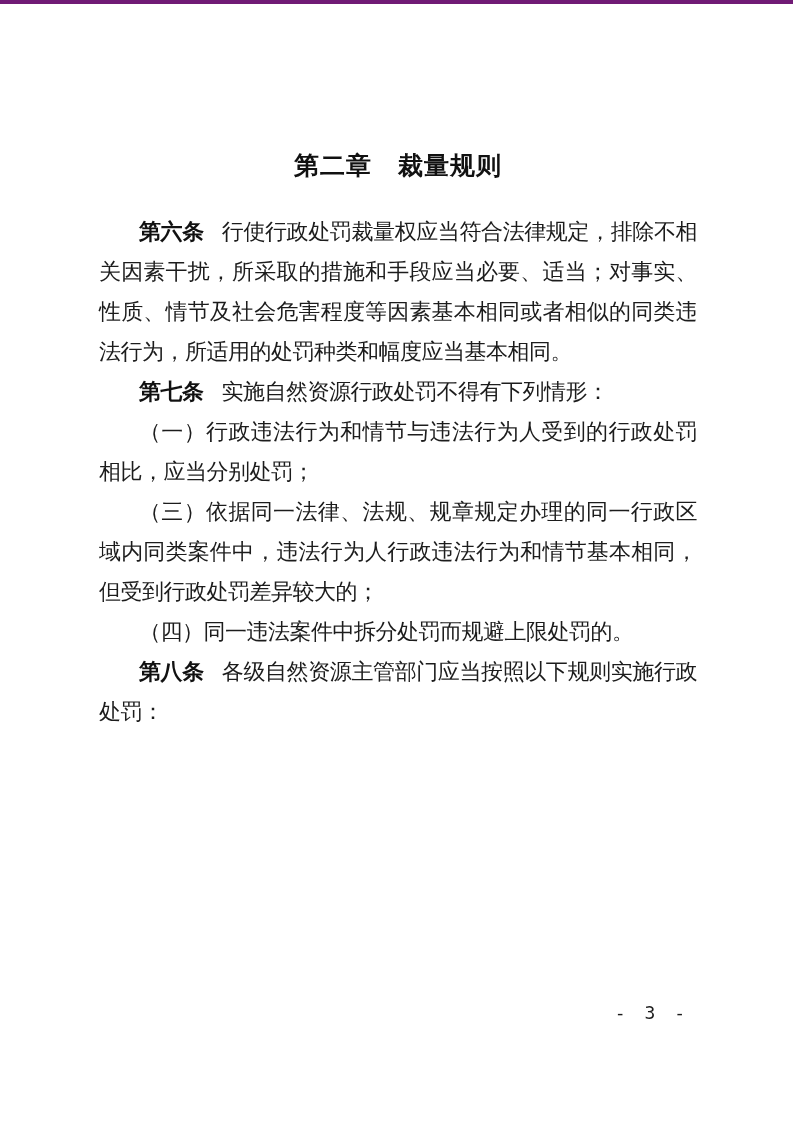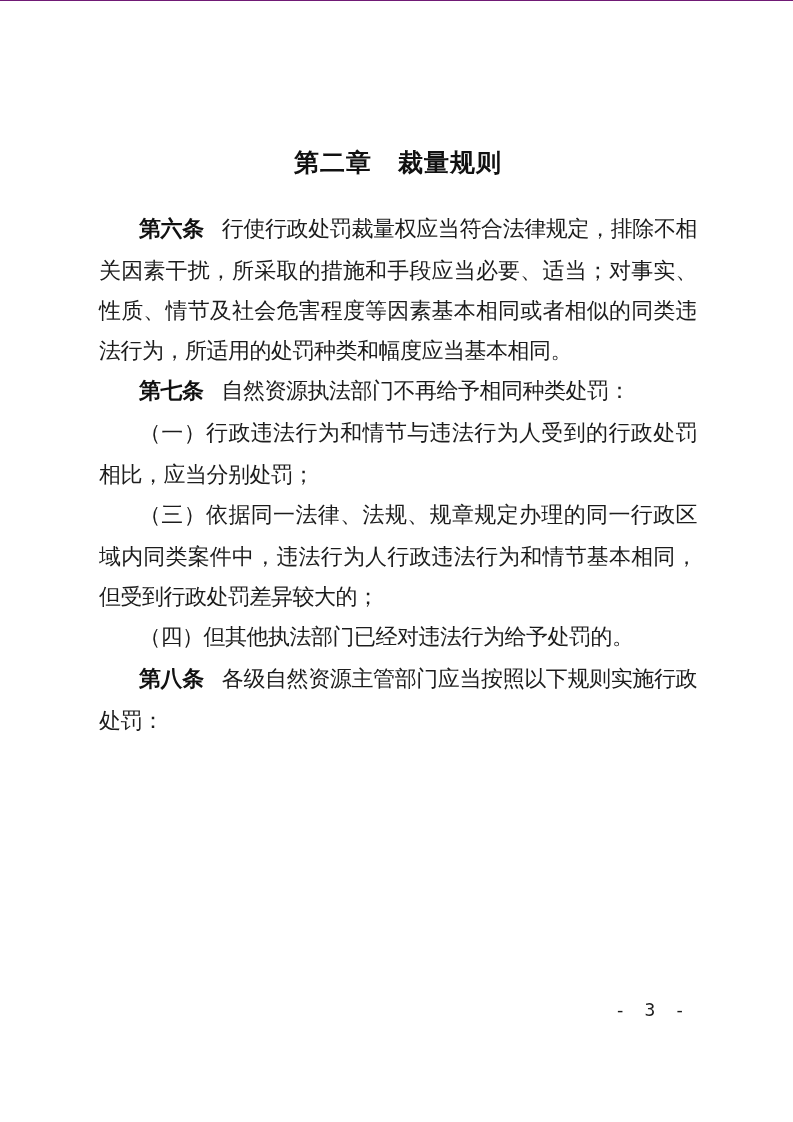--- a/index.html
+++ b/index.html
@@ -13,21 +13,21 @@
     font-family: "Liberation Serif", "DejaVu Serif", serif;
   }
   .page {
     position: relative;
     width: 793px;
     height: 1122px;
     background: #ffffff;
     color: #1c1c1c;
     overflow: hidden;
     box-sizing: border-box;
-    border-top: 1px solid #701a75;
+    border-top: 4px solid #701a75;
   }
   .content {
     position: absolute;
     left: 99px;
     top: 142px;
     width: 598px;
   }
   .chapter-title {
     margin: 0 0 28px 0;
     text-align: center;
@@ -41,21 +41,21 @@
   .para {
     margin: 0;
     font-size: 22px;
     line-height: 40px;
     letter-spacing: -0.5px;
     text-align: justify;
     text-indent: 40px;
     color: #1c1c1c;
   }
   .article-label {
-    font-family: Liberation Mono, monospace;
+    font-family: Liberation Serif, serif;
     font-weight: bold;
     color: #111111;
   }
   .article-label:not(:empty) {
     margin-right: 18px;
   }
   .page-number {
     position: absolute;
     right: 104px;
     top: 998px;
@@ -71,34 +71,34 @@
 <div class="page">
   <div class="content">
 
     <h1 class="chapter-title">第二章　裁量规则</h1>
 
     <p class="para">
       <span class="article-label">第六条</span><span>行使行政处罚裁量权应当符合法律规定，排除不相关因素干扰，所采取的措施和手段应当必要、适当；对事实、性质、情节及社会危害程度等因素基本相同或者相似的同类违法行为，所适用的处罚种类和幅度应当基本相同。</span>
     </p>
 
     <p class="para">
-      <span class="article-label">第七条</span><span>自然资源执法部门不再给予相同种类处罚：</span>
+      <span class="article-label">第七条</span><span>实施自然资源行政处罚不得有下列情形：</span>
     </p>
 
     <p class="para">
       <span class="article-label"></span><span>（一）行政违法行为和情节与违法行为人受到的行政处罚相比，应当分别处罚；</span>
     </p>
 
 
     <p class="para">
       <span class="article-label"></span><span>（三）依据同一法律、法规、规章规定办理的同一行政区域内同类案件中，违法行为人行政违法行为和情节基本相同，但受到行政处罚差异较大的；</span>
     </p>
 
     <p class="para">
-      <span class="article-label"></span><span>（四）但其他执法部门已经对违法行为给予处罚的。</span>
+      <span class="article-label"></span><span>（四）同一违法案件中拆分处罚而规避上限处罚的。</span>
     </p>
 
     <p class="para">
       <span class="article-label">第八条</span><span>各级自然资源主管部门应当按照以下规则实施行政处罚：</span>
     </p>
 
 
   </div>
 
   <div class="page-number">- 3 -</div>

